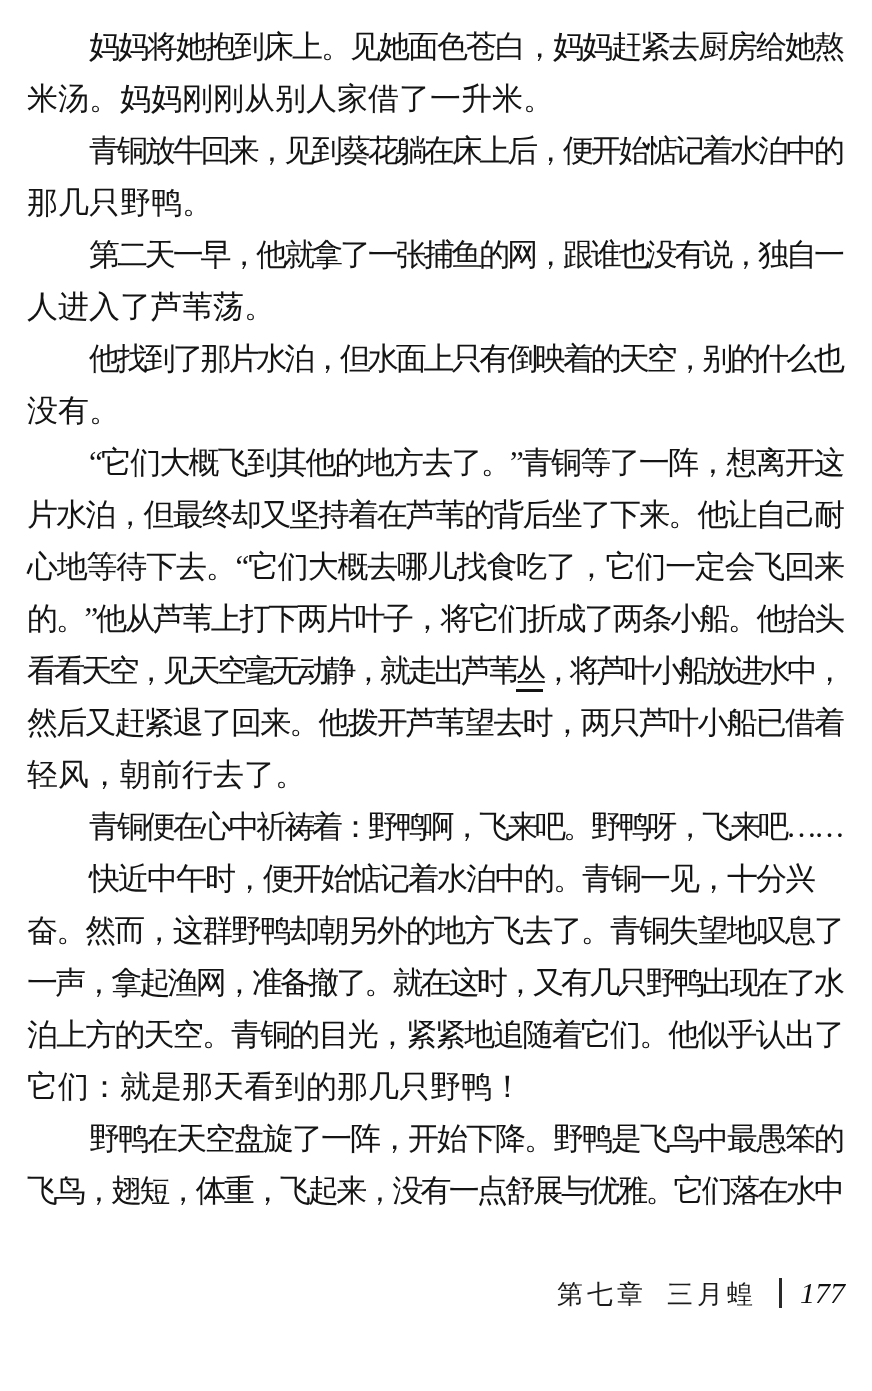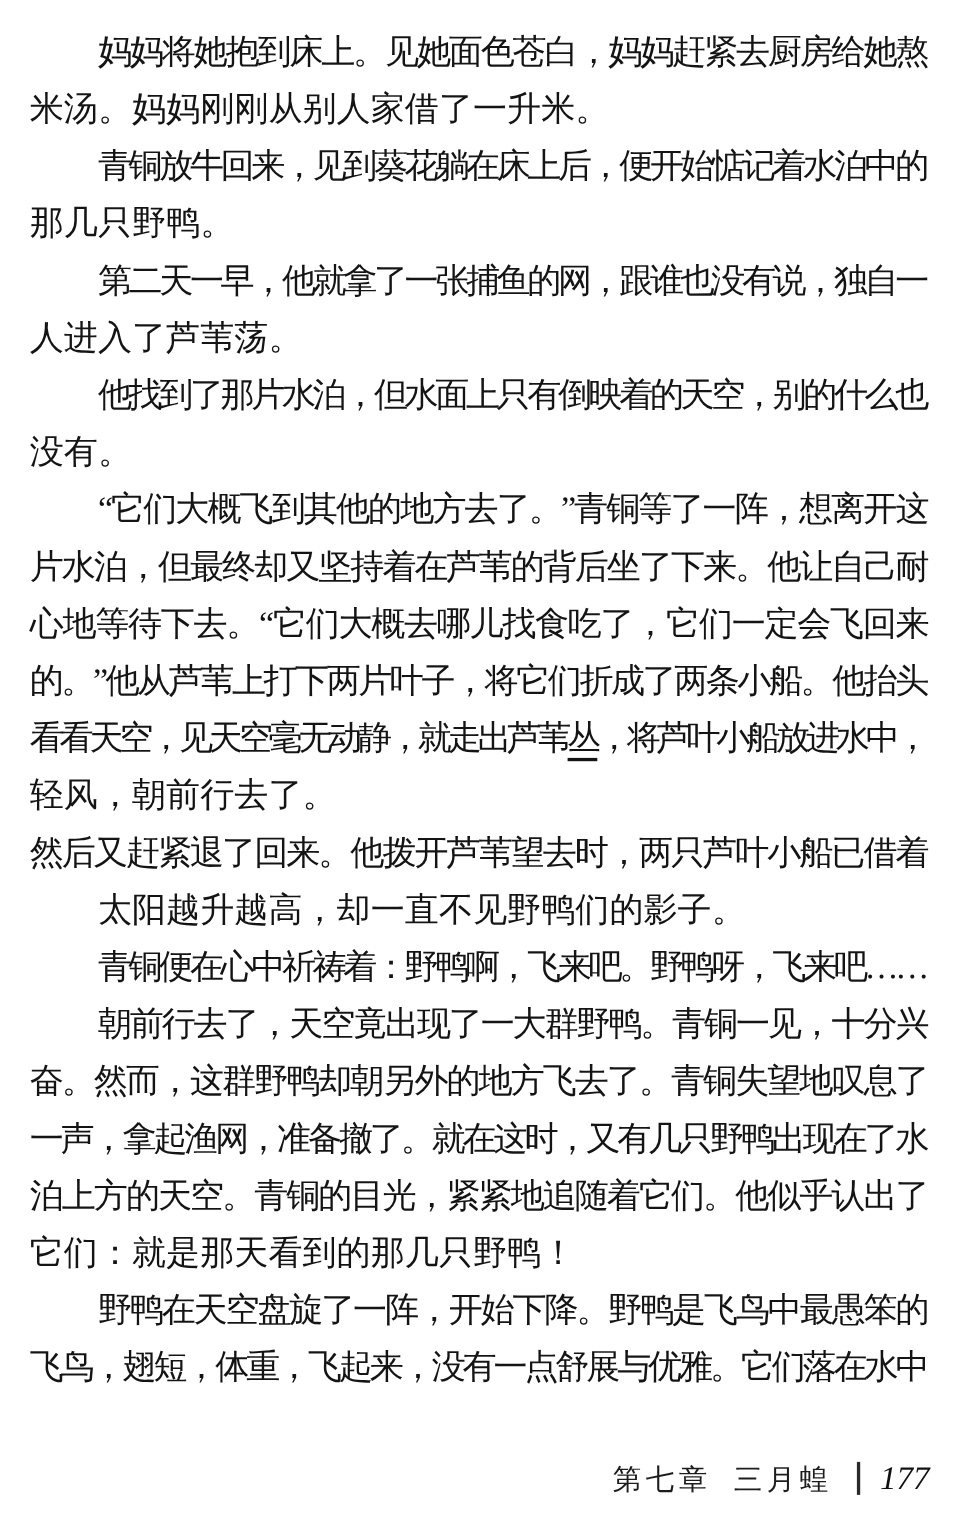--- a/index.html
+++ b/index.html
@@ -88,25 +88,24 @@
       <div class="line last"><span class="line-text">那几只野鸭。</span></div>
       <div class="line indent fill"><span class="line-text" style="letter-spacing: -3.12px;">第二天一早，他就拿了一张捕鱼的网，跟谁也没有说，独自一</span></div>
       <div class="line last"><span class="line-text">人进入了芦苇荡。</span></div>
       <div class="line indent fill"><span class="line-text" style="letter-spacing: -3.12px;">他找到了那片水泊，但水面上只有倒映着的天空，别的什么也</span></div>
       <div class="line last"><span class="line-text">没有。</span></div>
       <div class="line indent fill"><span class="line-text" style="letter-spacing: -1.79px;">“它们大概飞到其他的地方去了。”青铜等了一阵，想离开这</span></div>
       <div class="line fill"><span class="line-text" style="letter-spacing: -1.85px;">片水泊，但最终却又坚持着在芦苇的背后坐了下来。他让自己耐</span></div>
       <div class="line fill"><span class="line-text" style="letter-spacing: -1.21px;">心地等待下去。“它们大概去哪儿找食吃了，它们一定会飞回来</span></div>
       <div class="line fill"><span class="line-text" style="letter-spacing: -2.28px;">的。”他从芦苇上打下两片叶子，将它们折成了两条小船。他抬头</span></div>
       <div class="line fill"><span class="line-text" style="letter-spacing: -3.86px; margin-top: 32px;">看看天空，见天空毫无动静，就走出芦苇<span class="underlined">丛</span>，将芦叶小船放进水中，</span></div>
+      <div class="line fill"><span class="line-text" style="letter-spacing: -1.85px;">然后又赶紧退了回来。他拨开芦苇望去时，两只芦叶小船已借着</span></div>
       <div class="line last"><span class="line-text">轻风，朝前行去了。</span></div>
-      <div class="line fill"><span class="line-text" style="letter-spacing: -1.85px;">然后又赶紧退了回来。他拨开芦苇望去时，两只芦叶小船已借着</span></div>
-      <div class="line indent last"><span class="line-text">太阳越升越高，却一直不见野鸭们的影子。</span></div>
       <div class="line indent fill"><span class="line-text" style="letter-spacing: -3.12px;">青铜便在心中祈祷着：野鸭啊，飞来吧。野鸭呀，飞来吧……</span></div>
-      <div class="line indent fill"><span class="line-text" style="letter-spacing: -2px;">朝前行去了，天空竟出现了一大群野鸭。青铜一见，十分兴</span></div>
+      <div class="line indent fill"><span class="line-text" style="letter-spacing: -2px;">快近中午时，便开始惦记着水泊中的。青铜一见，十分兴</span></div>
       <div class="line fill"><span class="line-text" style="letter-spacing: -1.85px;">奋。然而，这群野鸭却朝另外的地方飞去了。青铜失望地叹息了</span></div>
       <div class="line fill"><span class="line-text" style="letter-spacing: -2.89px; text-align: right;">一声，拿起渔网，准备撤了。就在这时，又有几只野鸭出现在了水</span></div>
       <div class="line fill"><span class="line-text" style="letter-spacing: -1.85px;">泊上方的天空。青铜的目光，紧紧地追随着它们。他似乎认出了</span></div>
       <div class="line last"><span class="line-text">它们：就是那天看到的那几只野鸭！</span></div>
       <div class="line indent fill"><span class="line-text" style="letter-spacing: -2px;">野鸭在天空盘旋了一阵，开始下降。野鸭是飞鸟中最愚笨的</span></div>
       <div class="line fill"><span class="line-text" style="letter-spacing: -2.89px; margin-top: 12px;">飞鸟，翅短，体重，飞起来，没有一点舒展与优雅。它们落在水中</span></div>
     </div>
 
   <div class="footer">
     <span class="footer-chapter">第七章</span><span class="footer-section">三月蝗</span><span class="footer-bar"></span><span class="footer-pagenum">177</span>

